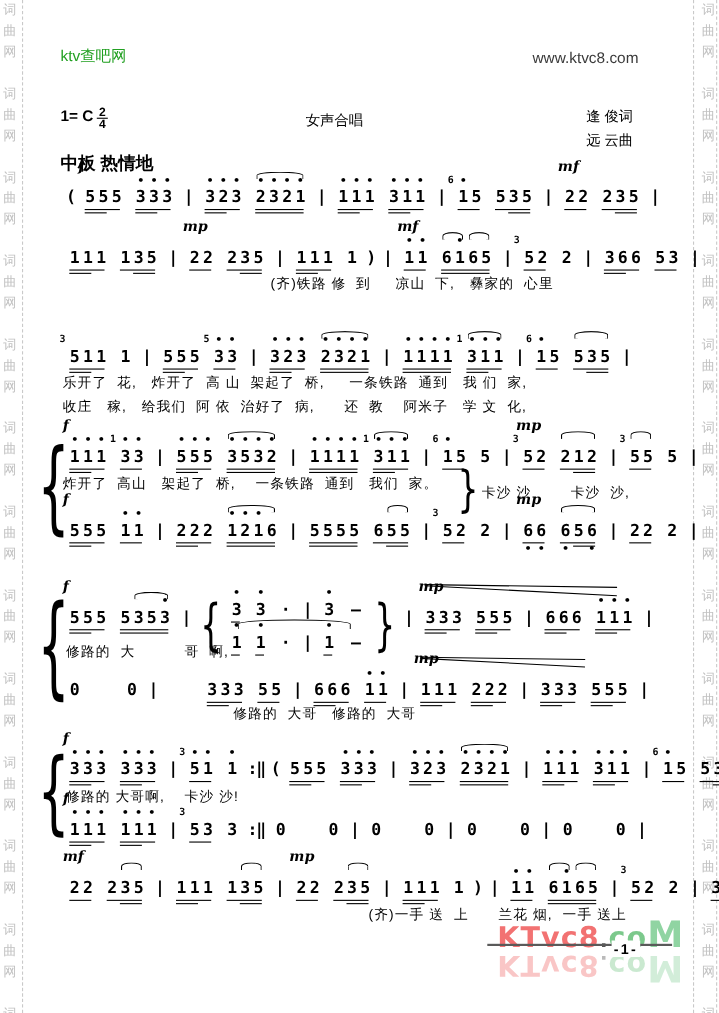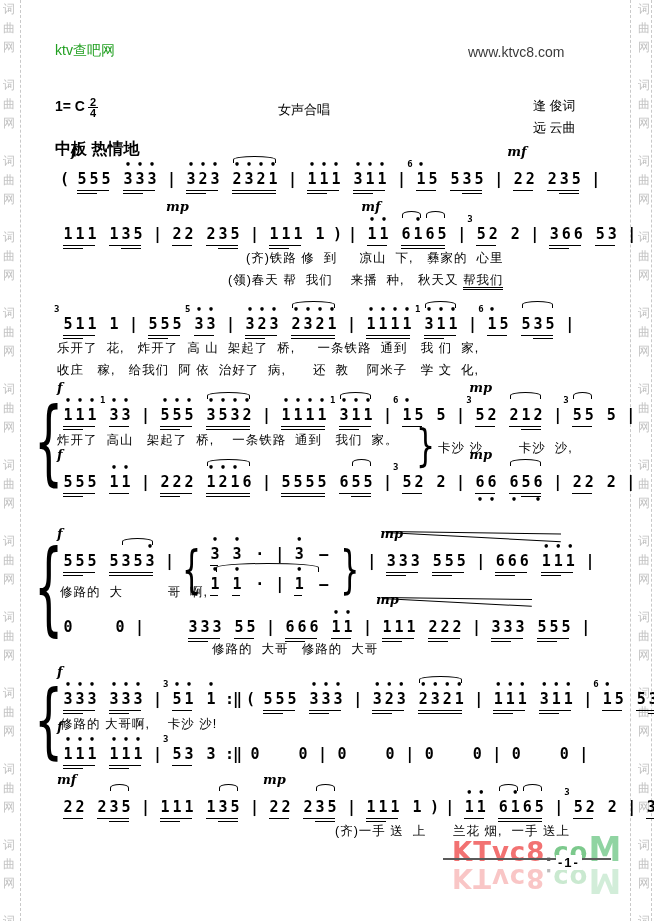--- a/index.html
+++ b/index.html
@@ -203,21 +203,21 @@
 网
 
 词
 曲
 网
 
 </div>
   <div class="vdash" style="left:651px;"></div>
 
   <div class="site" style="left:55px;top:42px;">ktv查吧网</div>
-  <div class="url" style="left:468px;top:44px;">www.ktvc8.com</div>
+  <div class="url" style="left:484px;top:44px;">www.ktvc8.com</div>
 
   <div class="key" style="left:55px;top:97px;"><span>1= C</span><span class="frac"><span class="num">2</span><span class="den">4</span></span></div>
   <div class="meta" style="left:278px;top:101px;">女声合唱</div>
   <div class="credit" style="left:533px;top:97px;">逢  俊词</div>
   <div class="credit" style="left:533px;top:119px;">远  云曲</div>
   <div class="tempo" style="left:55px;top:139px;">中板  热情地</div>
 
   <div class="mline" style="left:58px;top:170px;">
       <span class="par">(</span>
       <span class="dyn">
@@ -263,21 +263,20 @@
       <span class="ng"><span class="dg">6</span><span class="dg">1<span class="hd">•</span></span><span class="dg">6</span><span class="dg">5</span><i class="beam" style="left: 1px; width: 44px; bottom: -3px;"></i><i class="beam" style="left: 1px; width: 44px; bottom: -6px;"></i><i class="slur" style="left: 2px; width: 17px;"></i><i class="slur" style="left: 26px; width: 17px;"></i></span>
       <span class="bar">|</span>
       <span class="ng"><span class="grace">3</span><span class="dg">5</span><span class="dg">2</span><i class="beam" style="left: 1px; width: 20px; bottom: -3px;"></i></span>
       <span class="ng"><span class="dg">2</span></span>
       <span class="bar">|</span>
       <span class="ng"><span class="dg">3</span><span class="dg">6</span><span class="dg">6</span><i class="beam" style="left: 1px; width: 32px; bottom: -3px;"></i><i class="beam" style="left: 1px; width: 20px; bottom: -6px;"></i></span>
       <span class="ng"><span class="dg">5</span><span class="dg">3</span><i class="beam" style="left: 1px; width: 20px; bottom: -3px;"></i></span>
       <span class="bar">|</span>
     </div>
   <div class="lyr" style="left:228px;top:250px;margin-left:18px;">(齐)铁路 修  到     凉山  下,   彝家的  心里</div>
-  <div class="lyr" style="left:228px;top:272px;"><span>(领)春天 帮  我们    来播  种,   秋天又 </span><span class="u2">帮我们</span></div>
 
   <div class="mline" style="left:57px;top:315px;">
       <span class="ng"><span class="grace">3</span><span class="dg">5</span><span class="dg">1</span><span class="dg">1</span><i class="beam" style="left: 1px; width: 32px; bottom: -3px;"></i><i class="beam" style="left: 1px; width: 20px; bottom: -6px;"></i></span>
       <span class="ng"><span class="dg">1</span></span>
       <span class="bar">|</span>
       <span class="ng"><span class="dg">5</span><span class="dg">5</span><span class="dg">5</span><i class="beam" style="left: 1px; width: 32px; bottom: -3px;"></i><i class="beam" style="left: 1px; width: 20px; bottom: -6px;"></i></span>
       <span class="ng"><span class="grace">5</span><span class="dg">3<span class="hd">•</span></span><span class="dg">3<span class="hd">•</span></span><i class="beam" style="left: 1px; width: 20px; bottom: -3px;"></i></span>
       <span class="bar">|</span>
       <span class="ng"><span class="dg">3<span class="hd">•</span></span><span class="dg">2<span class="hd">•</span></span><span class="dg">3<span class="hd">•</span></span><i class="beam" style="left: 1px; width: 32px; bottom: -3px;"></i><i class="beam" style="left: 1px; width: 20px; bottom: -6px;"></i></span>
       <span class="ng"><span class="dg">2<span class="hd">•</span></span><span class="dg">3<span class="hd">•</span></span><span class="dg">2<span class="hd">•</span></span><span class="dg">1<span class="hd">•</span></span><i class="beam" style="left: 1px; width: 44px; bottom: -3px;"></i><i class="beam" style="left: 1px; width: 44px; bottom: -6px;"></i><i class="slur" style="left: 2px; width: 41px;"></i></span>

